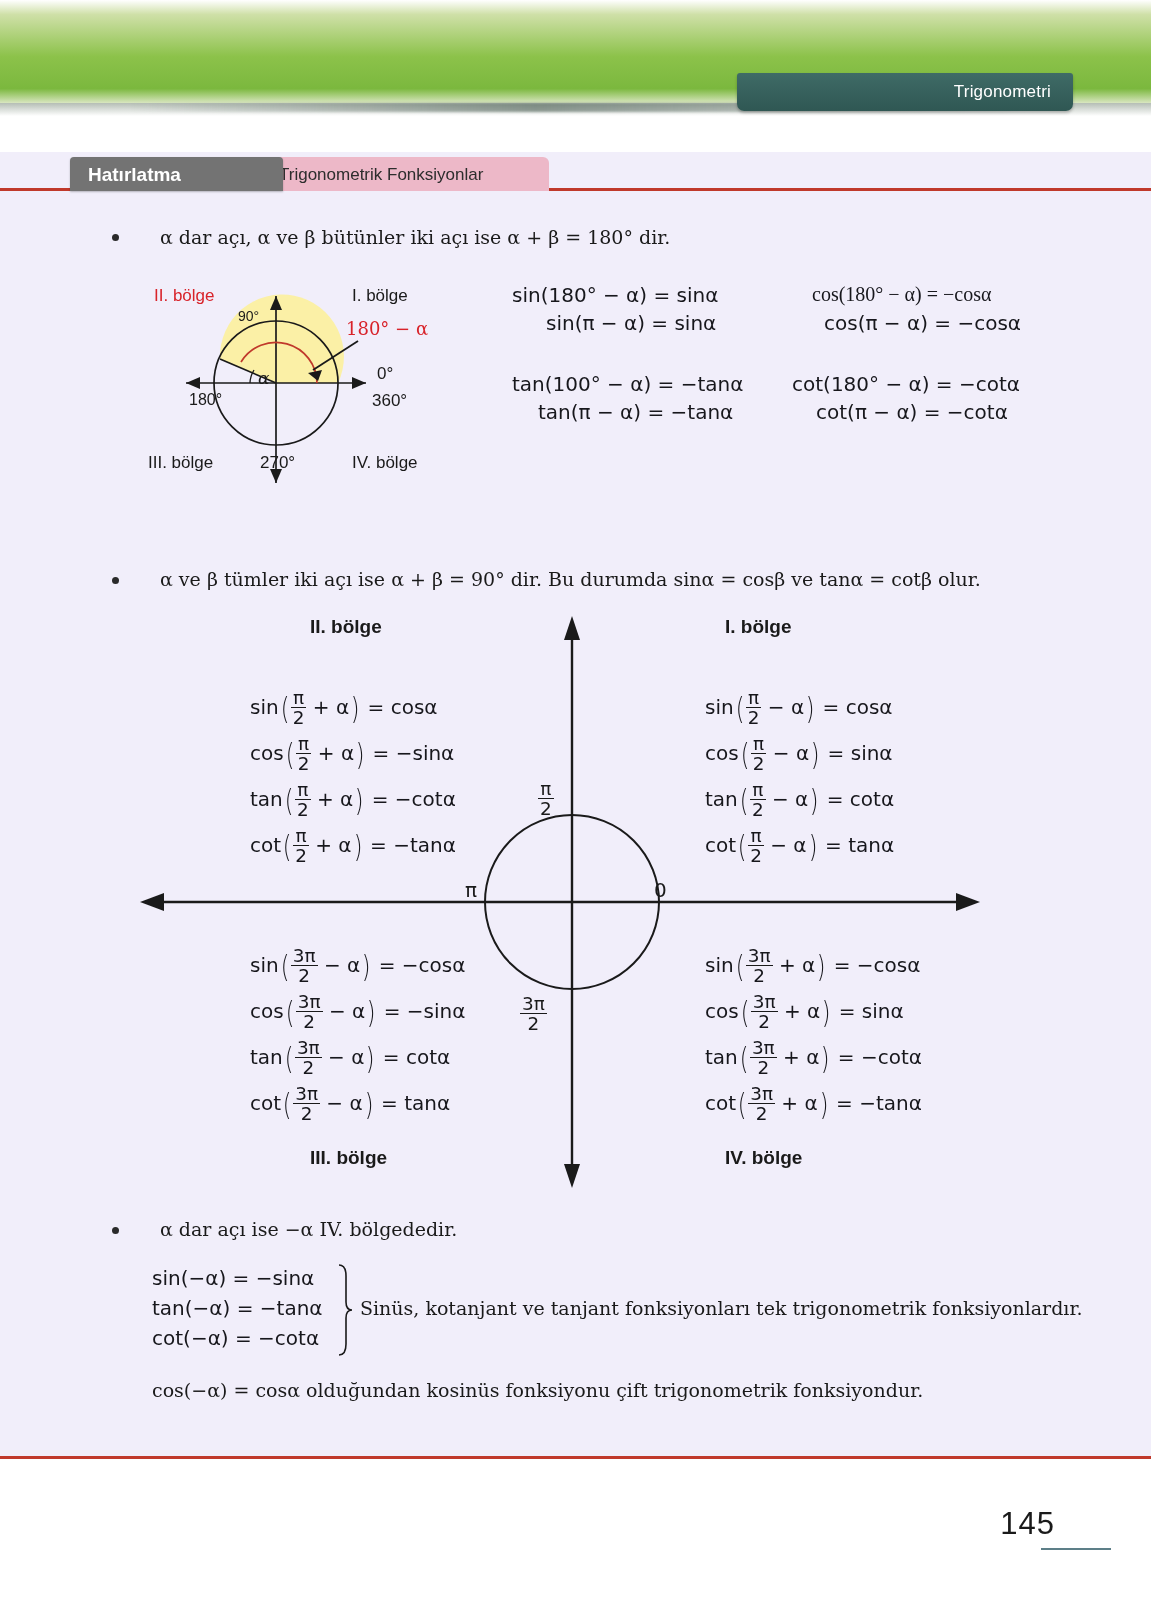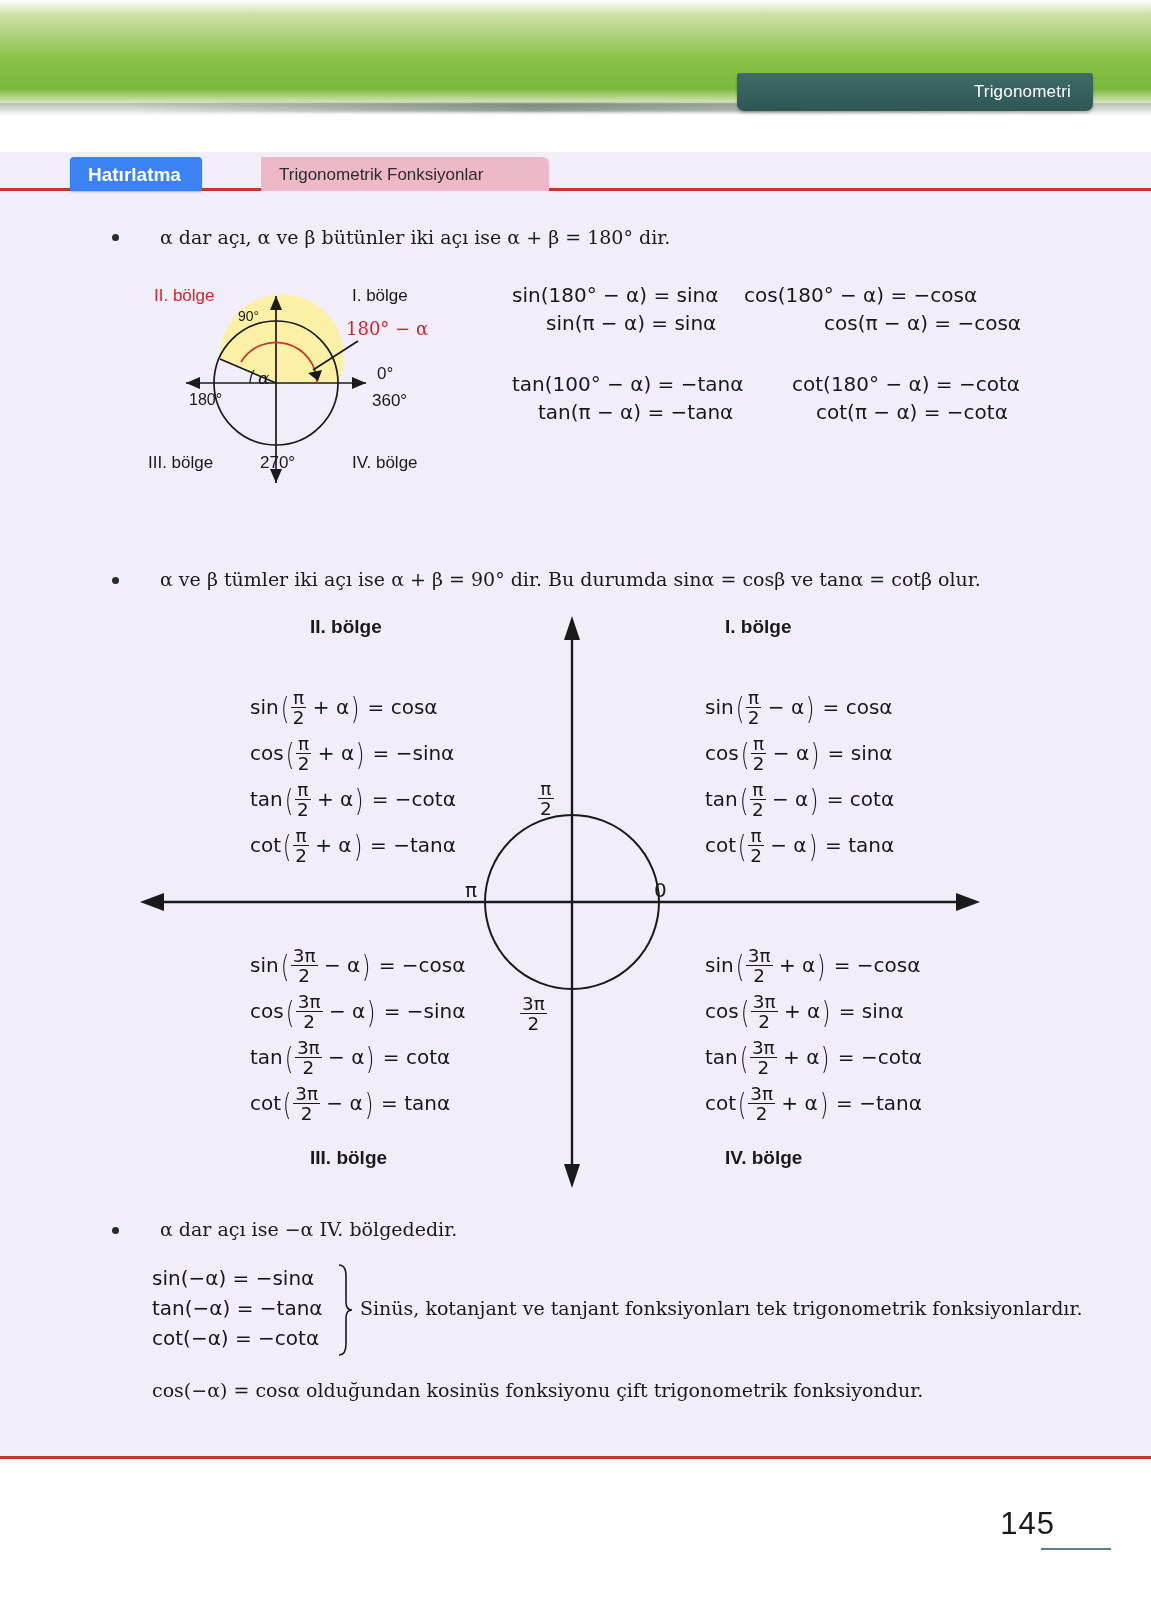--- a/index.html
+++ b/index.html
@@ -21,42 +21,42 @@
   .topband-shadow2{
     position:absolute;left:130px;top:103px;width:900px;height:9px;
     background:linear-gradient(to right, rgba(255,255,255,0), rgba(70,90,80,0.55) 45%, rgba(255,255,255,0));
     filter:blur(1px);
   }
   .chapter-tab{
     position:absolute;left:737px;top:73px;width:336px;height:38px;
     background:linear-gradient(to bottom,#3f6b66,#2f5753);
     border-radius:3px 3px 7px 7px;
     box-shadow:0 2px 3px rgba(0,0,0,.25);
-    padding-left:20px;
   }
   .chapter-tab span{
     position:absolute;right:22px;top:9px;
     color:#ffffff;font-size:17px;letter-spacing:.2px;
   }
 
   
   .panel{
     position:absolute;left:0;top:152px;width:1151px;height:1307px;
     background:#f1eefa;
   }
   .panel-topline{
     position:absolute;left:0;top:188px;width:1151px;height:3px;background:#c0392b;
   }
   .panel-botline{
     position:absolute;left:0;top:1456px;width:1151px;height:3px;background:#c0392b;
   }
   .tag-red{
-    position:absolute;left:70px;top:157px;width:132px;height:34px;
-    background:#3b82f6;border-radius:4px 4px 0 0;
+    position:absolute;left:70px;top:157px;width:186px;height:34px;
+    background:#737373;border-radius:4px 4px 0 0;
     box-shadow:0 1px 2px rgba(0,0,0,.25);
+    padding-left:27px;
   }
   .tag-red span{
     position:absolute;left:18px;top:7px;color:#fff;font-size:19px;font-weight:bold;
   }
   .tag-pink{
     position:absolute;left:237px;top:157px;width:288px;height:34px;
     background:#edb8c8;border-radius:0 6px 0 0;margin-left:24px;
   }
   .tag-pink span{
     position:absolute;left:18px;top:8px;color:#2d2d2d;font-size:17px;
@@ -155,21 +155,21 @@
 
   <div class="txt mi" style="left:108px;top:90px;font-size:17px;">α</div>
   <div class="txt red" style="left:196px;top:40px;font-size:18px;font-family:'DejaVu Serif',serif;">180° − α</div>
 </div>
 
 <div class="txt eq" style="left:512px;top:283px;">sin(180° − α) = sinα</div>
 <div class="txt eq" style="left:546px;top:311px;">sin(π − α) = sinα</div>
 <div class="txt eq" style="left:512px;top:372px;">tan(100° − α) = −tanα</div>
 <div class="txt eq" style="left:538px;top:400px;">tan(π − α) = −tanα</div>
 
-<div class="txt eq" style="left:744px;top:283px;">cos(180° − α) = −cosα</div>
+<div class="txt eq" style="left:812px;top:283px;font-family:Liberation Serif, serif;">cos(180° − α) = −cosα</div>
 <div class="txt eq" style="left:824px;top:311px;">cos(π − α) = −cosα</div>
 <div class="txt eq" style="left:792px;top:372px;">cot(180° − α) = −cotα</div>
 <div class="txt eq" style="left:816px;top:400px;">cot(π − α) = −cotα</div>
 
 <div class="bullet" style="left:112px;top:577px;"></div>
 <div class="txt m" style="left:160px;top:568px;font-size:19px;">α ve β tümler iki açı ise α + β = 90° dir.  Bu durumda sinα = cosβ ve tanα = cotβ olur.</div>
 
 <div class="diag2">
   <svg width="880" height="580" viewBox="0 0 880 580">
     <line x1="28" y1="290" x2="852" y2="290" stroke="#1a1a1a" stroke-width="2.4"></line>

